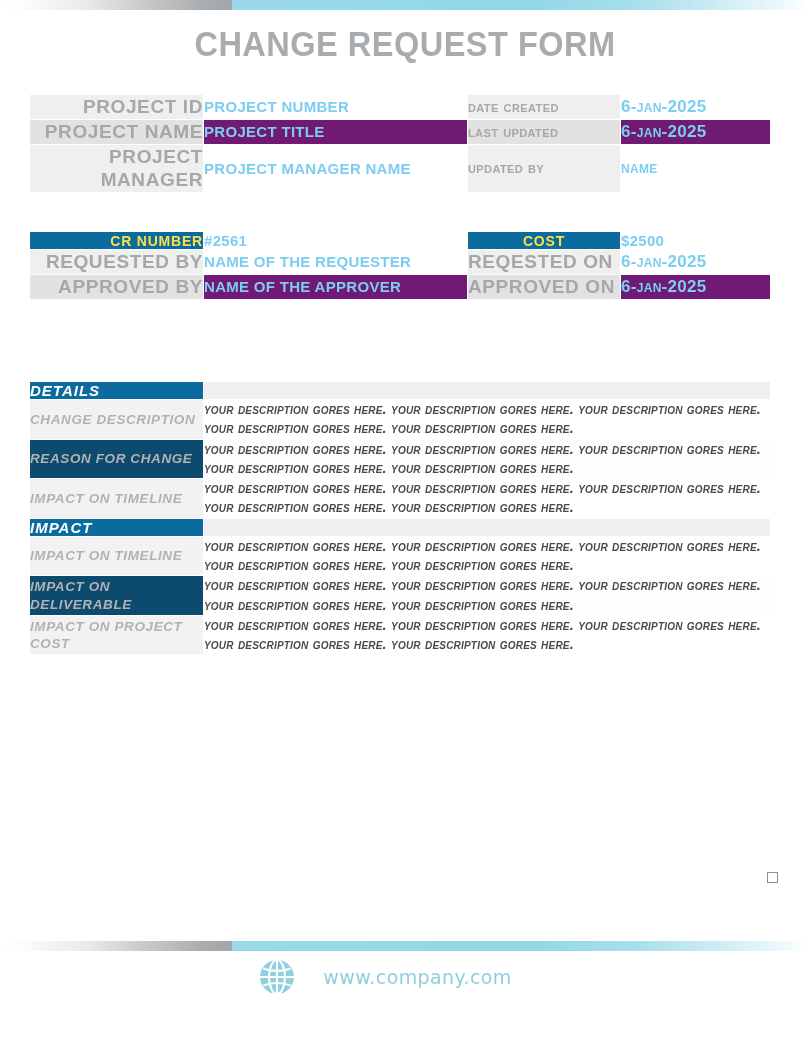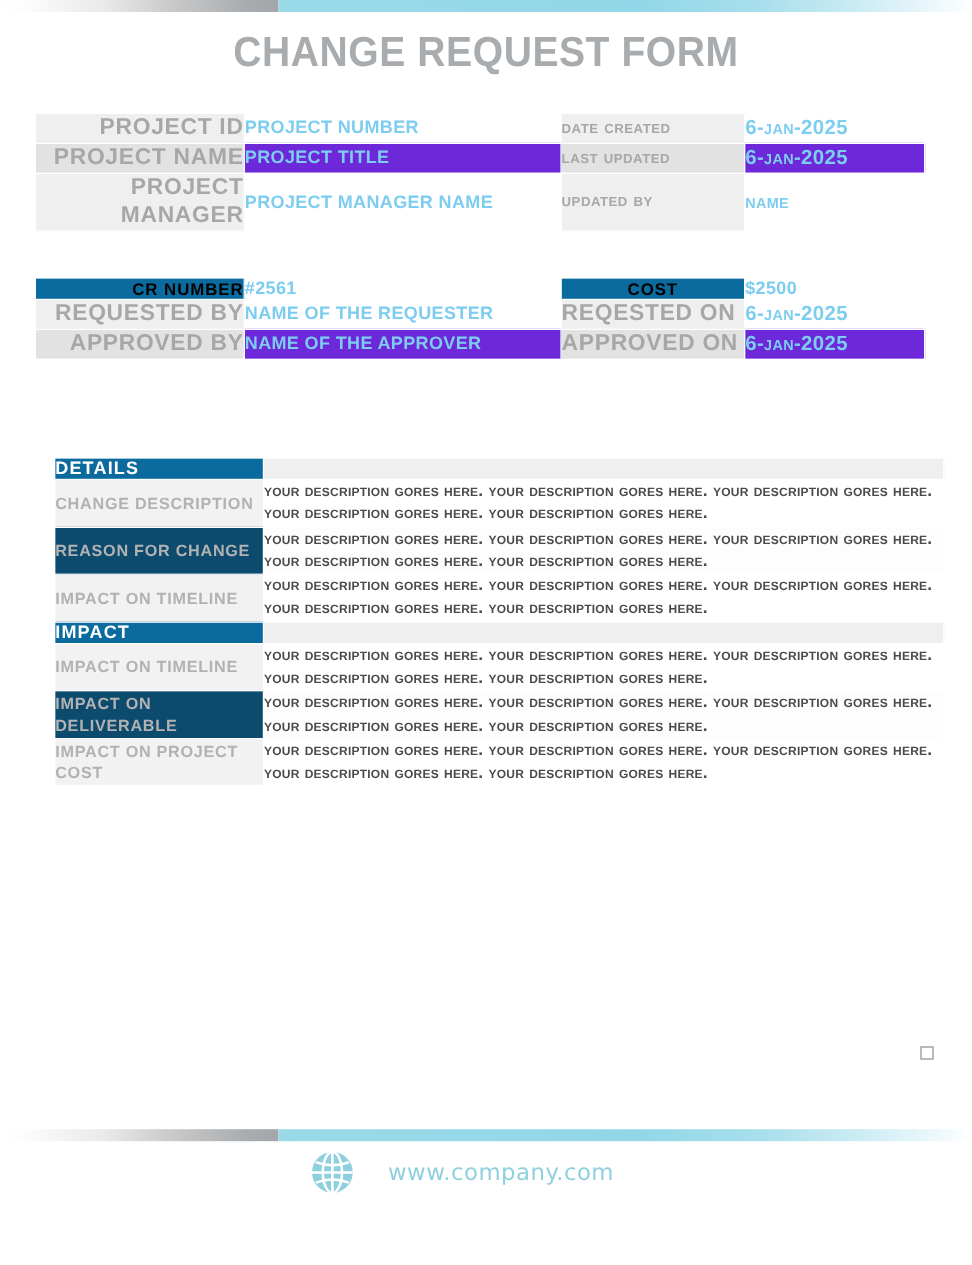--- a/index.html
+++ b/index.html
@@ -97,34 +97,34 @@
     font-weight: bold;
     font-size: 15px;
     letter-spacing: 0.3px;
     padding: 7px 10px;
   }
   .val.sc {
     font-variant: small-caps;
     text-transform: lowercase;
     font-size: 17px;
   }
-  .val.alt { background: #6d28d9; }
+  .val.alt { background: #701a75; }
   .hdr-blue {
     background: #0b6b9e;
-    color: #000000;
+    color: #fde047;
     font-weight: bold;
     font-size: 14px;
     letter-spacing: 0.8px;
     padding: 11px 10px 11px 8px;
   }
   .hdr-blue.right { text-align: right; }
   .hdr-blue.left  { text-align: center; }
 
   
-  #details-table { left: 45px; top: 381px; width: 741px; }
+  #details-table { left: 29px; top: 381px; width: 741px; font-style: italic; }
   .c-dlbl { width: 174px; }
   .c-dval { width: 567px; }
 
   .sec-head {
     background: #0b6b9e;
     color: #ffffff;
     font-weight: bold;
     font-size: 15px;
     letter-spacing: 1px;
     padding: 26px 10px 26px 10px;

